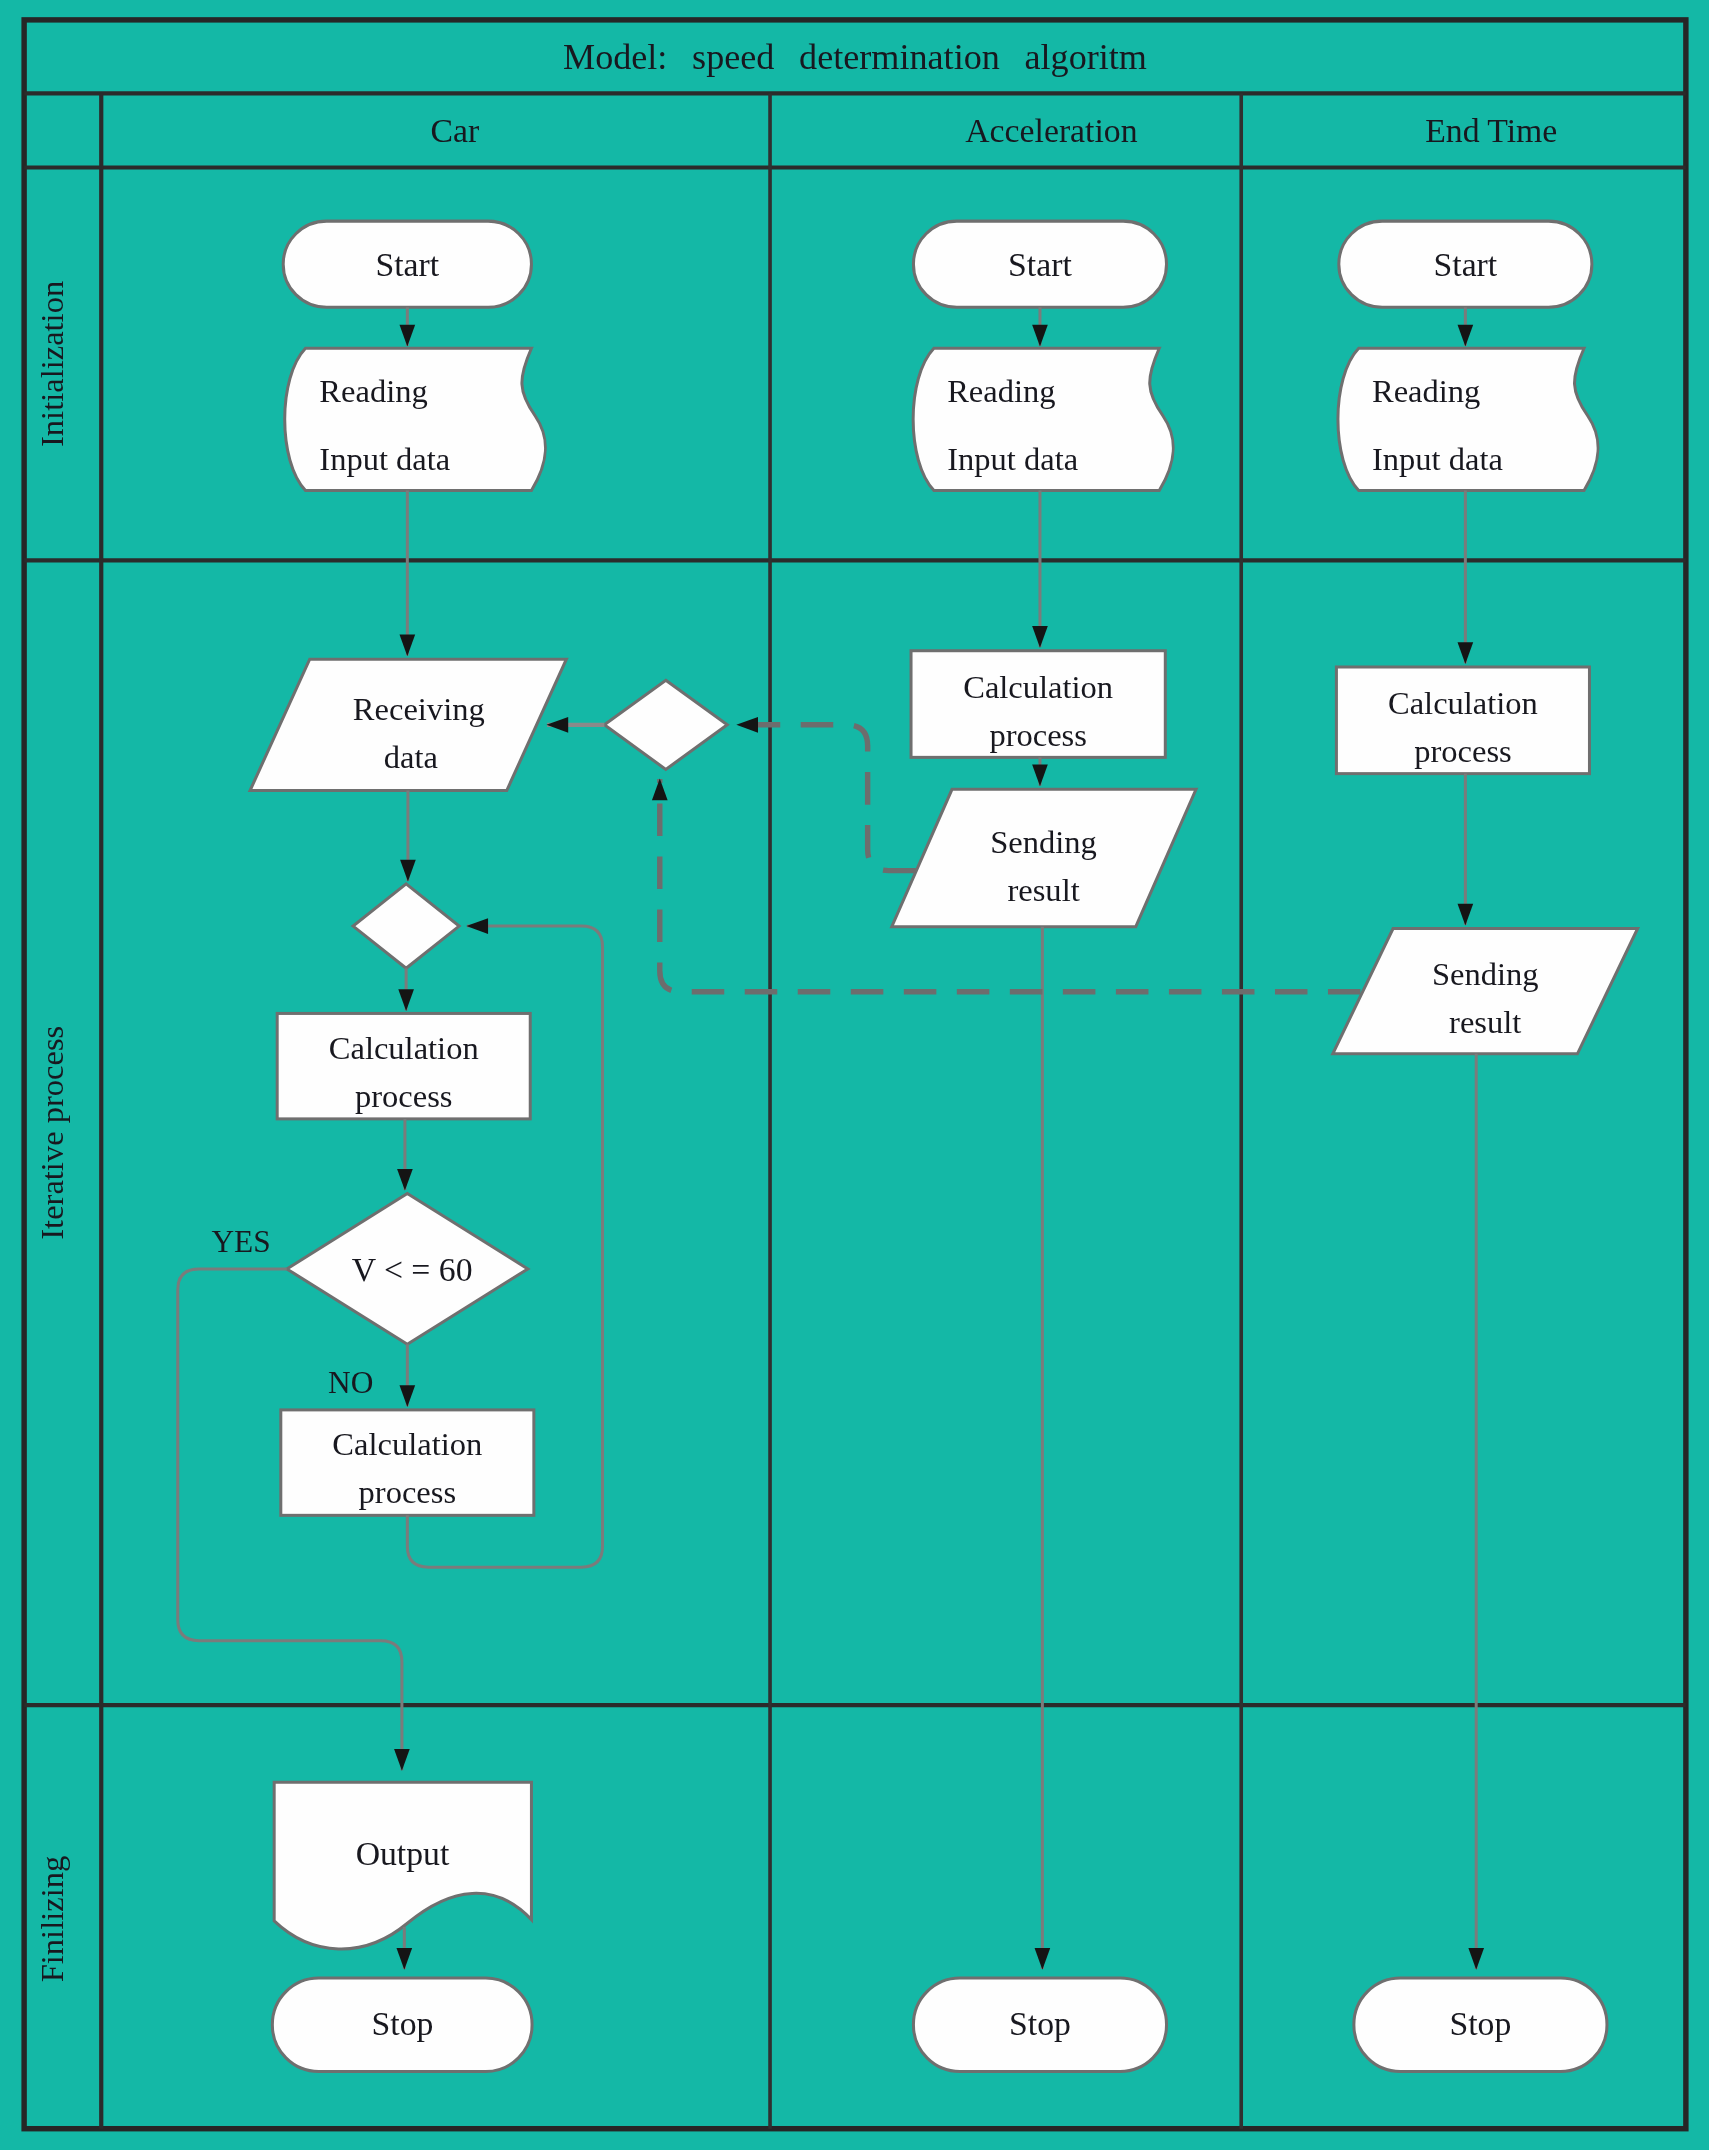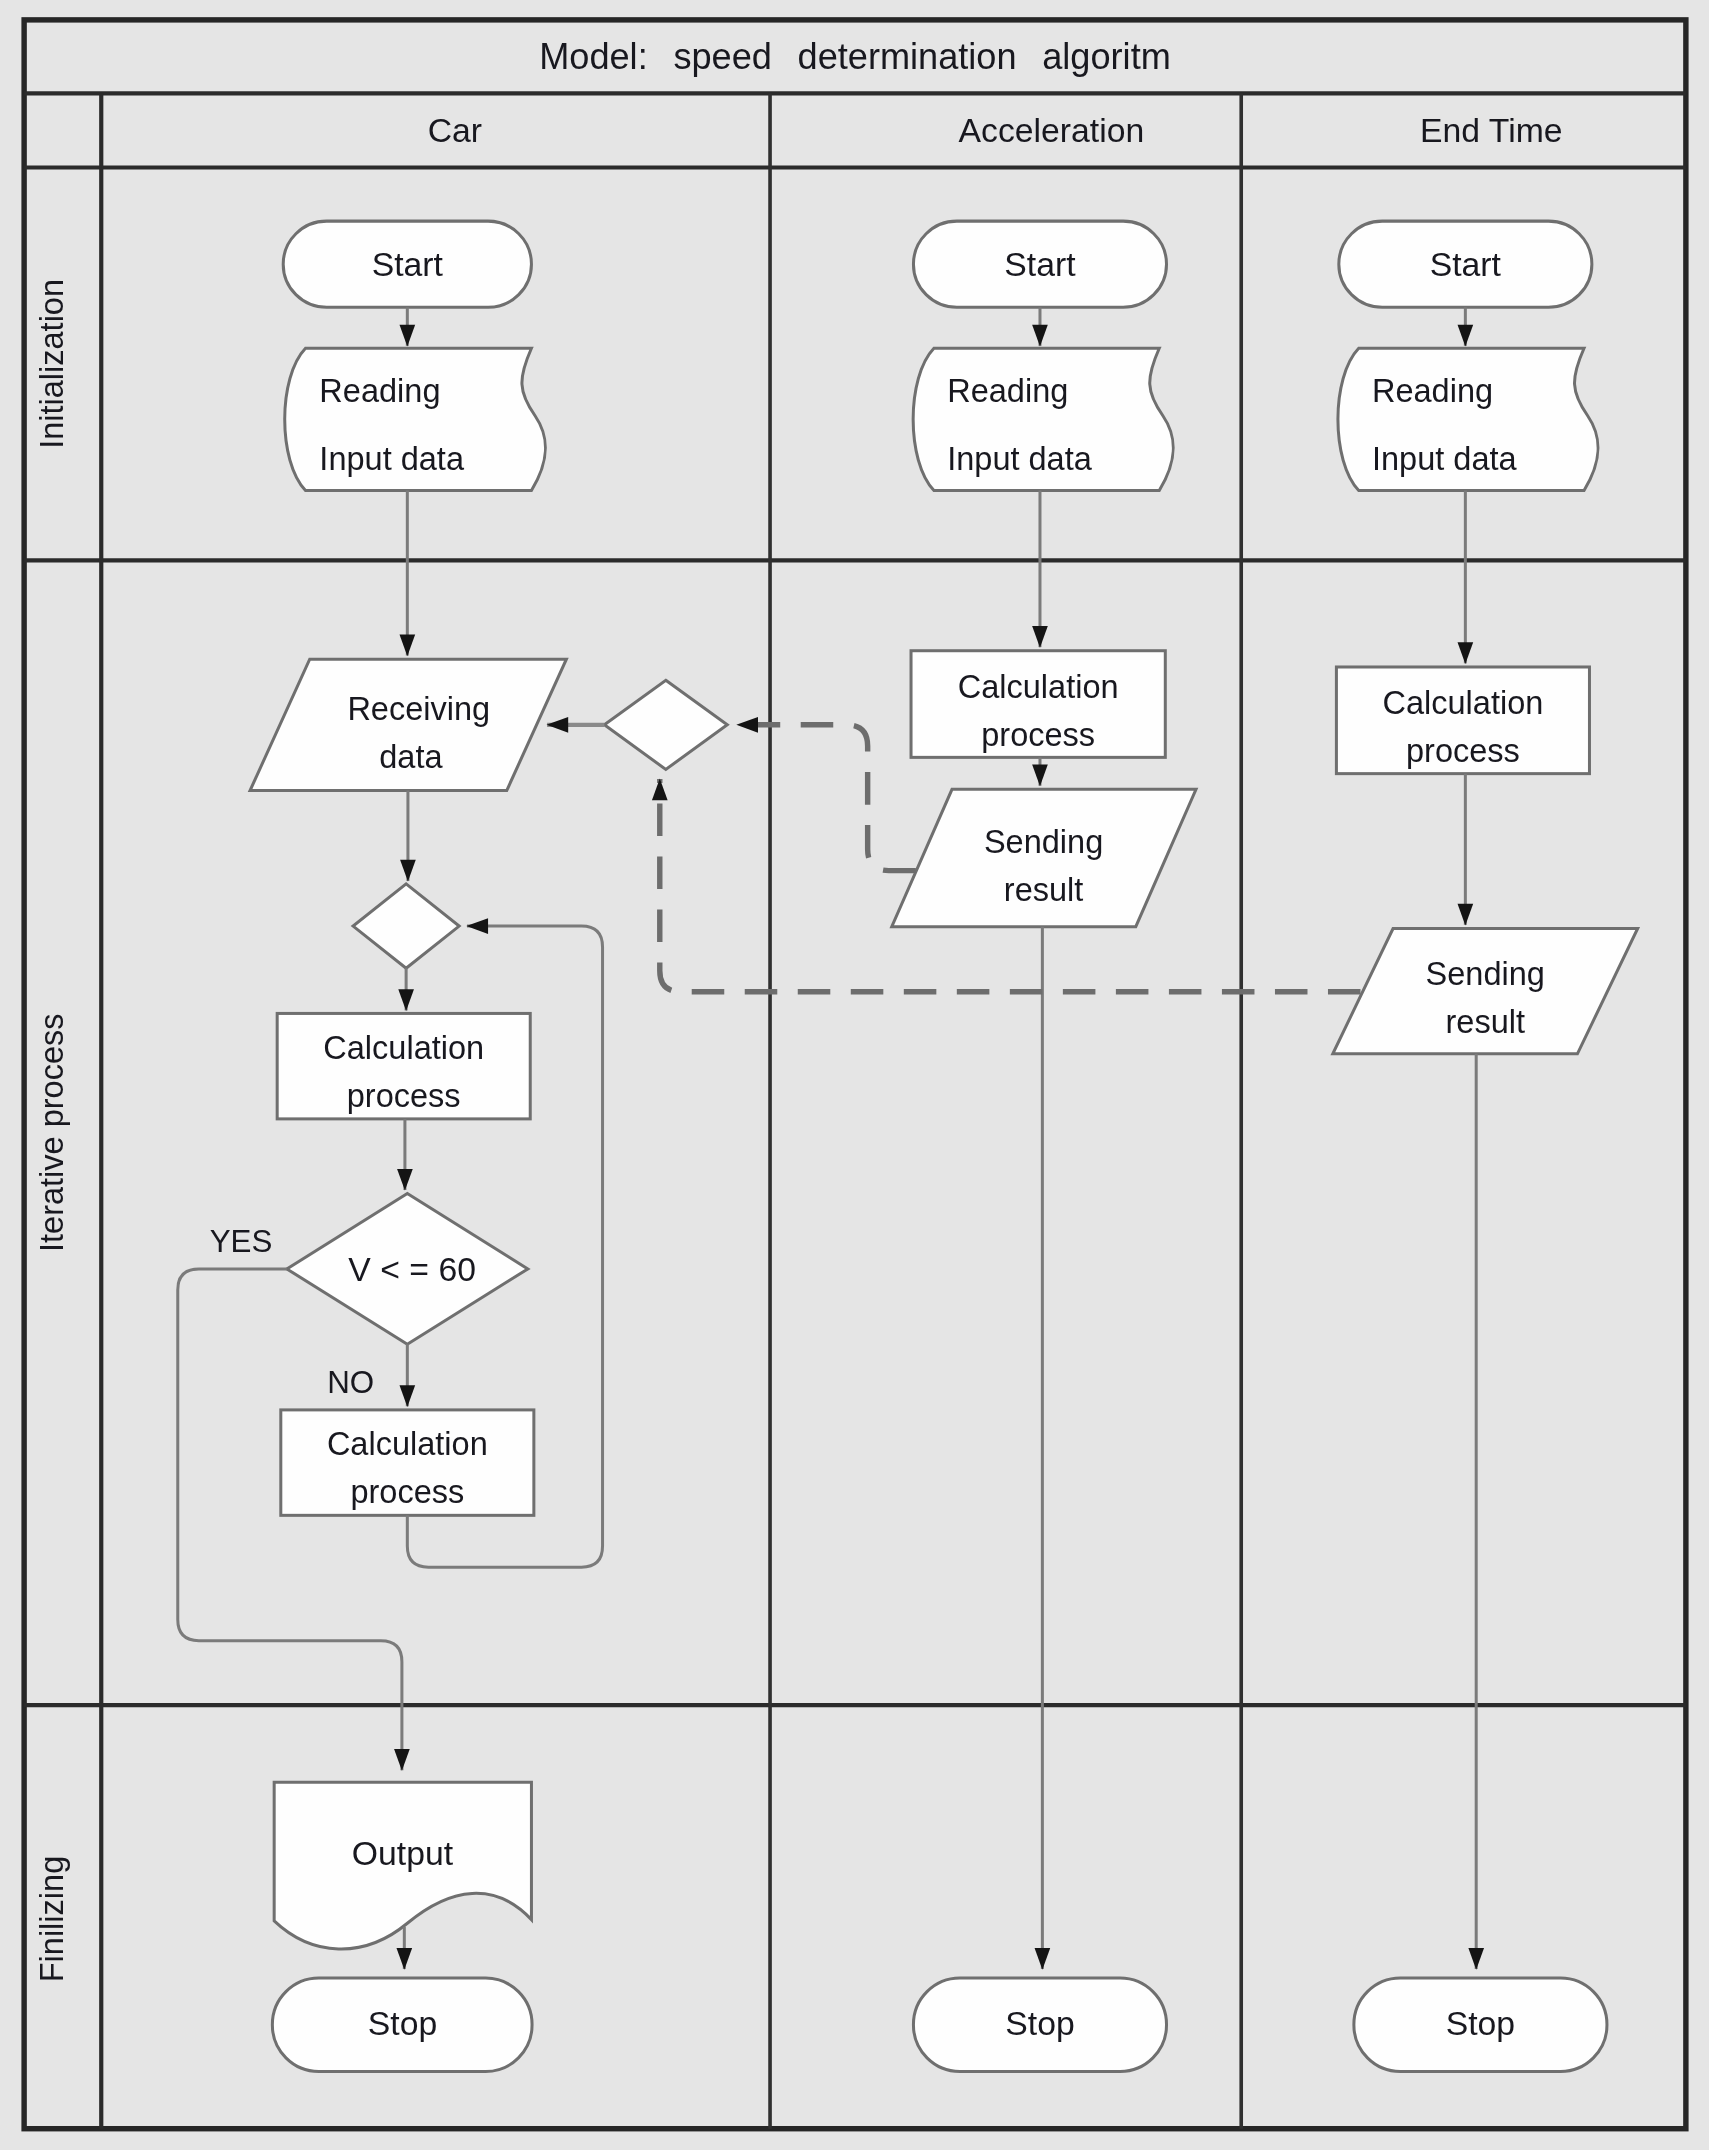--- a/index.html
+++ b/index.html
@@ -1,16 +1,16 @@
 <!DOCTYPE html>
 <html style="font-size:9.6px"><head>
 <meta charset="utf-8">
 <style>
   html,body{margin:0;padding:0;background:#ffffff;}
-  .page{width:1710px;height:2151px;background:#e5e5e5;position:relative;font-family:Liberation Sans, sans-serif;}
+  .page{width:1710px;height:2151px;background:#14b8a6;position:relative;font-family:Liberation Serif, serif;}
   svg{display:block;}
   
   .frame-line{stroke:#2b2b2b;stroke-width:7;fill:none;}
   .frame-outer{stroke:#262626;stroke-width:9;fill:none;}
   .frame-thin{stroke:#303030;stroke-width:6;fill:none;}
   
   .shape{fill:#fefefe;stroke:#6f6f6f;stroke-width:5;}
   .flow{stroke:#7b7b7b;stroke-width:5;fill:none;}
   .flow-thick{stroke:#8a8a8a;stroke-width:7;fill:none;}
   .dashed{stroke:#6d6d6d;stroke-width:9;fill:none;stroke-dasharray:54 34;}

